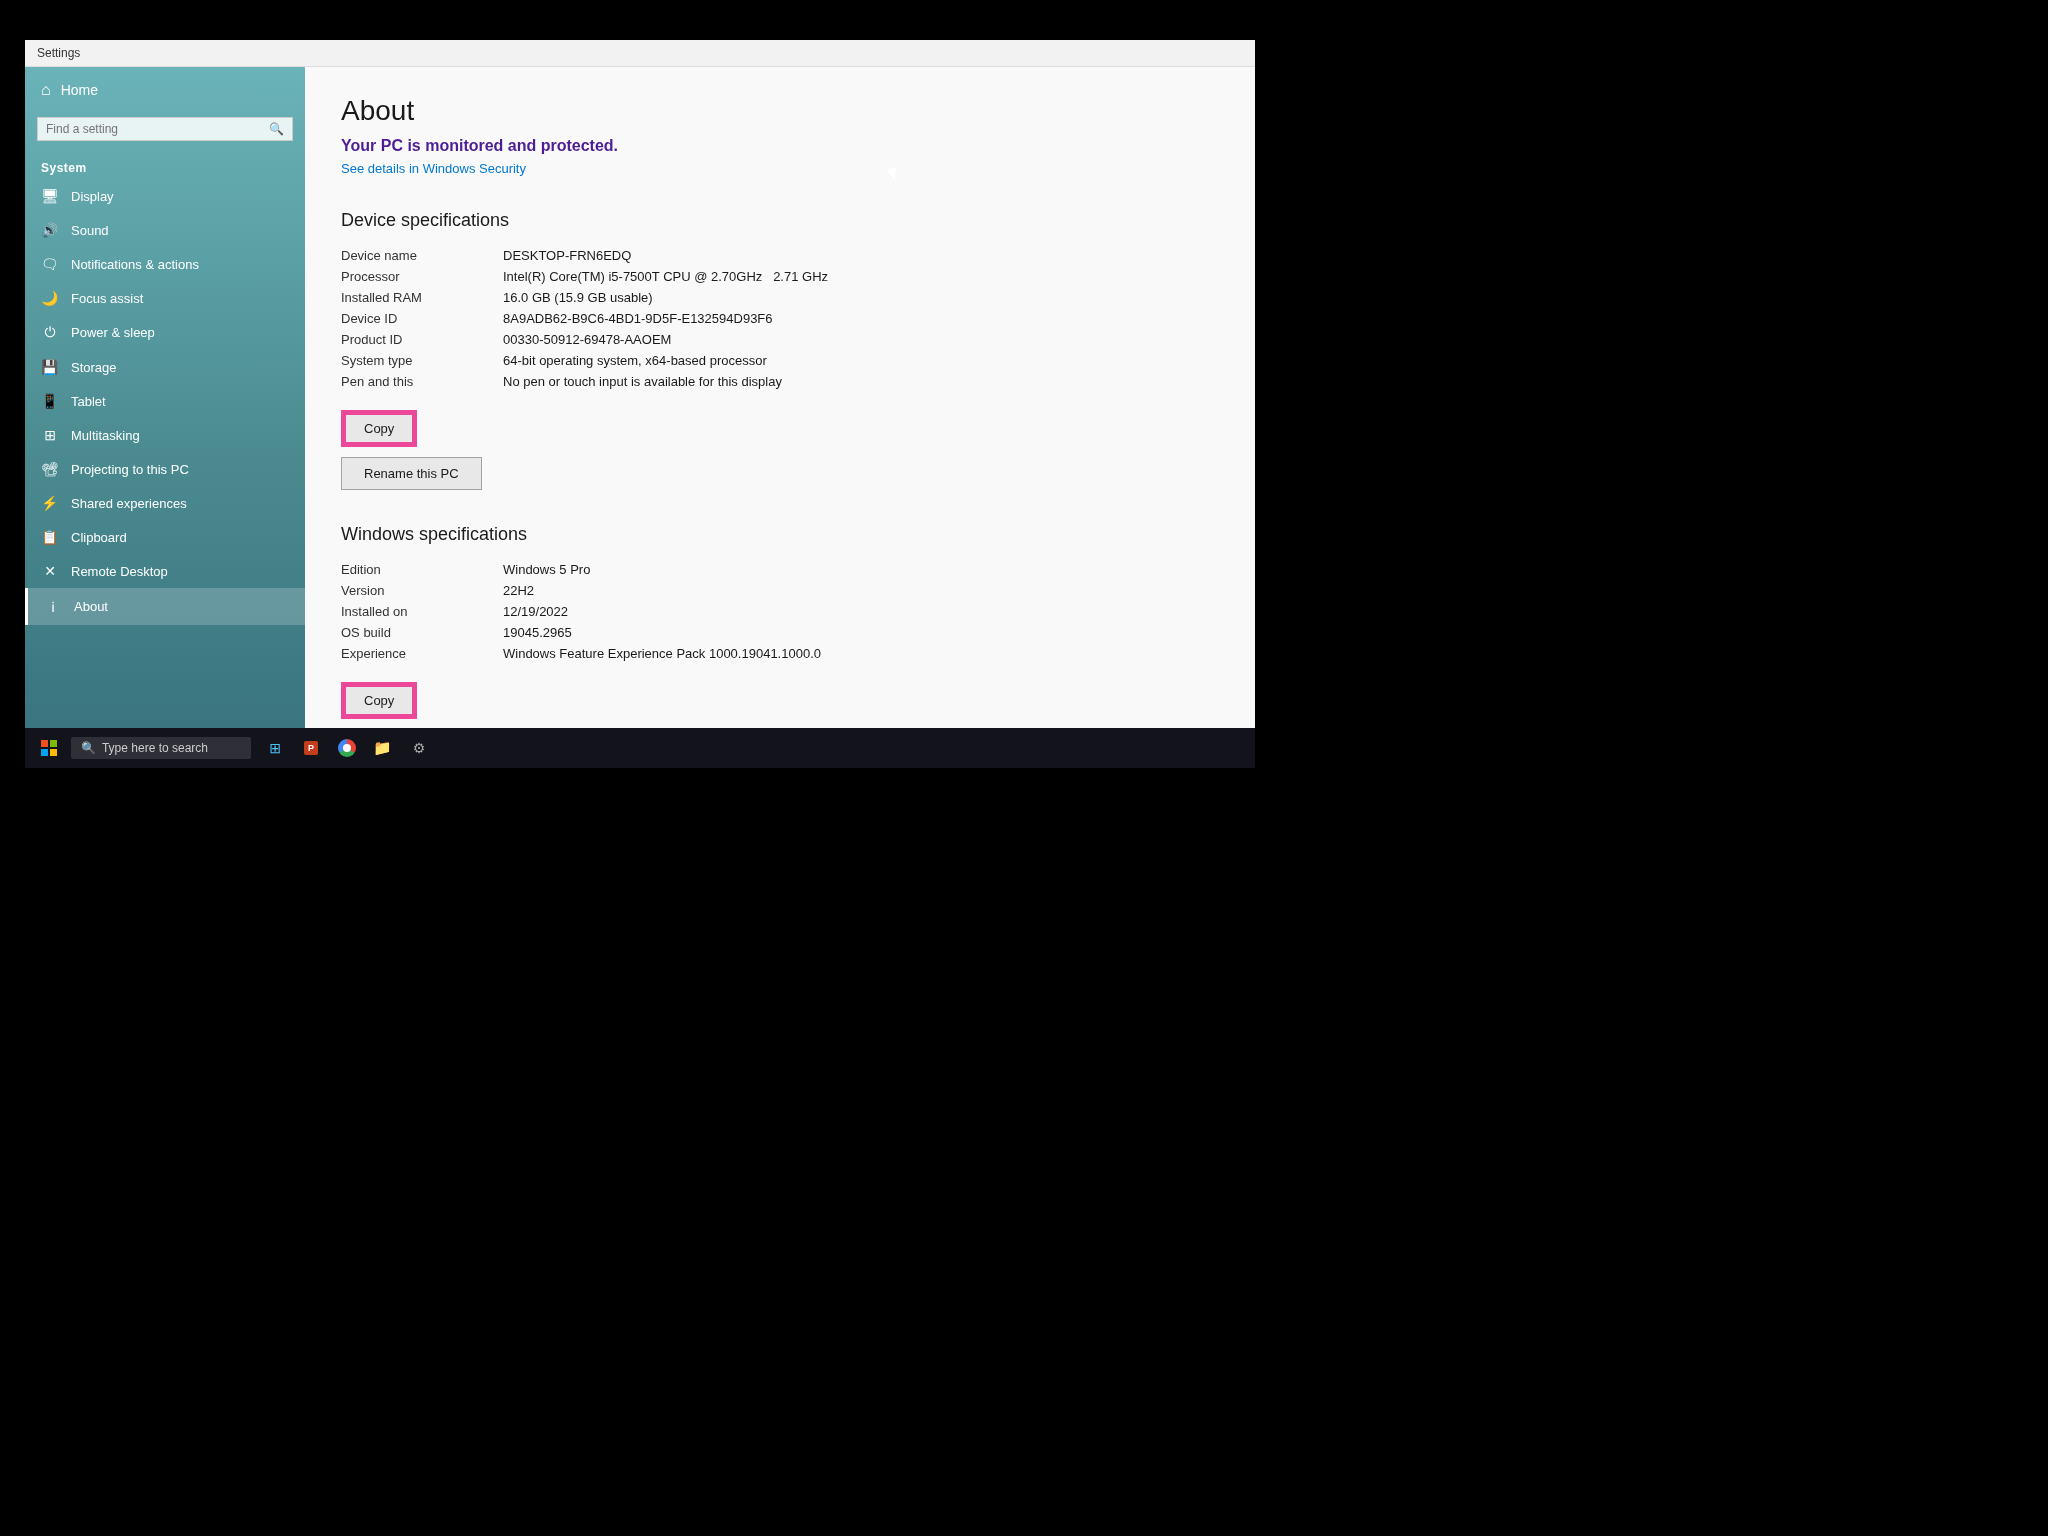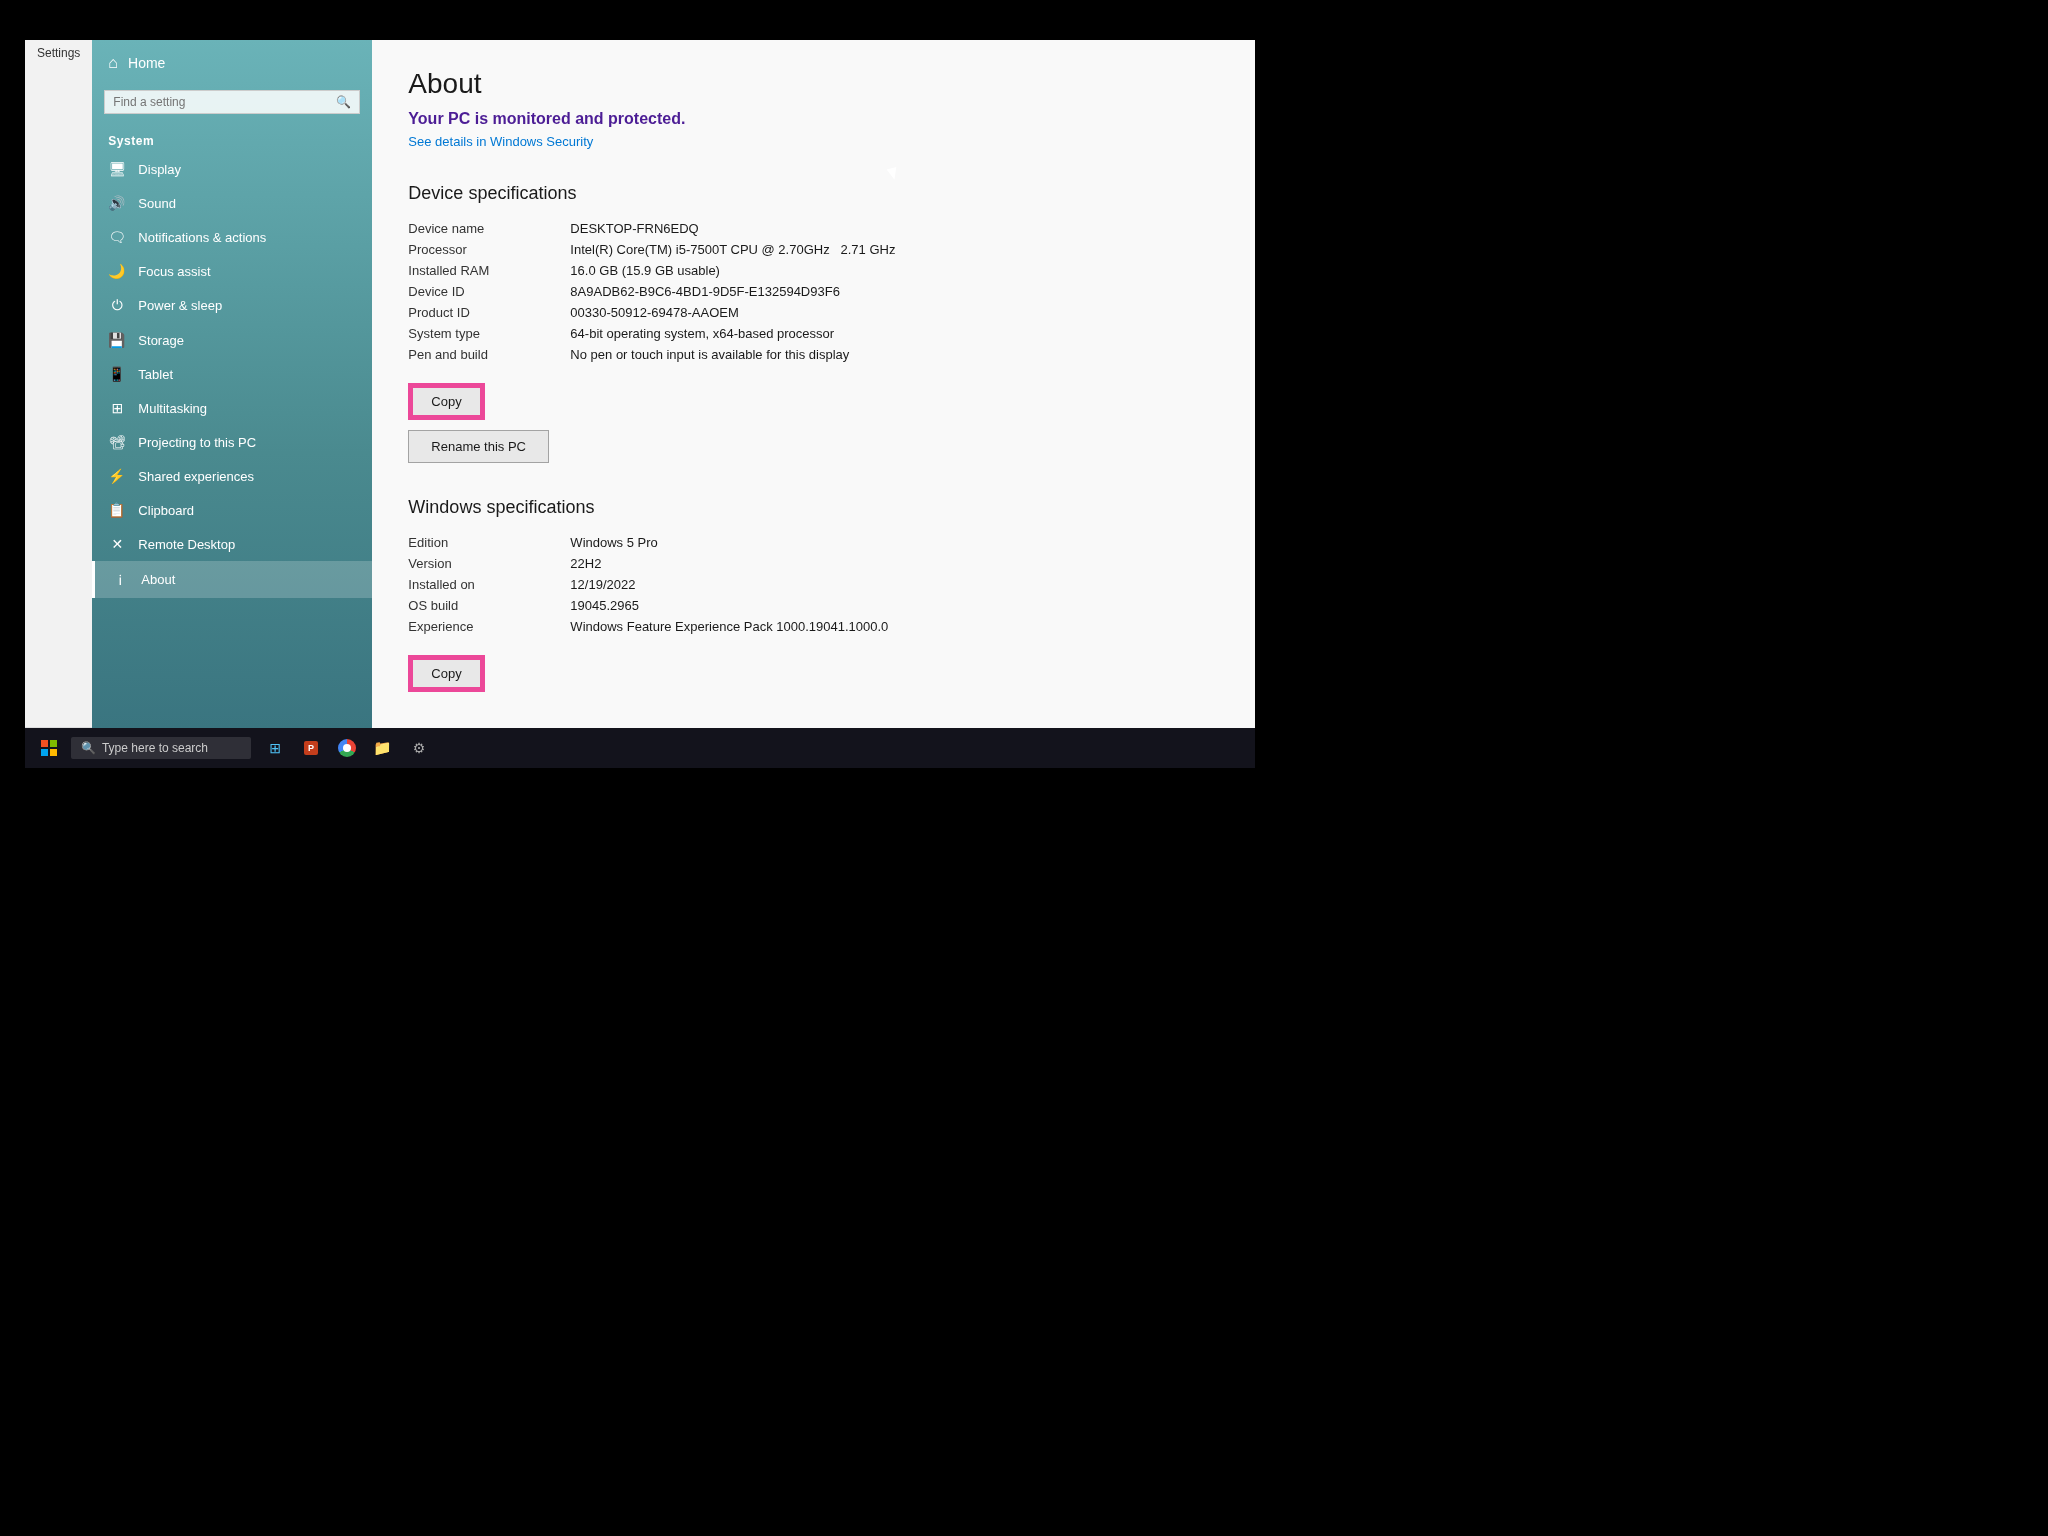--- a/index.html
+++ b/index.html
@@ -13,21 +13,21 @@
     }
 
     .screen {
       position: absolute;
       top: 40px;
       left: 25px;
       right: 25px;
       bottom: 40px;
       background: #f2f2f2;
       display: flex;
-      flex-direction: row;
+      flex-direction: column;
     }
 
     
     .title-bar {
       background: #f2f2f2;
       padding: 6px 12px;
       font-size: 12px;
       color: #333;
       border-bottom: 1px solid #ddd;
     }
@@ -378,21 +378,21 @@
         </div>
         <div class="specs-row">
           <span class="specs-label">Product ID</span>
           <span class="specs-value">00330-50912-69478-AAOEM</span>
         </div>
         <div class="specs-row">
           <span class="specs-label">System type</span>
           <span class="specs-value">64-bit operating system, x64-based processor</span>
         </div>
         <div class="specs-row">
-          <span class="specs-label">Pen and build</span>
+          <span class="specs-label">Pen and this</span>
           <span class="specs-value">No pen or touch input is available for this display</span>
         </div>
       </div>
 
       <button class="btn">Copy</button>
       <br>
       <button class="rename-btn">Rename this PC</button>
 
       <h2 class="section-title">Windows specifications</h2>
 

